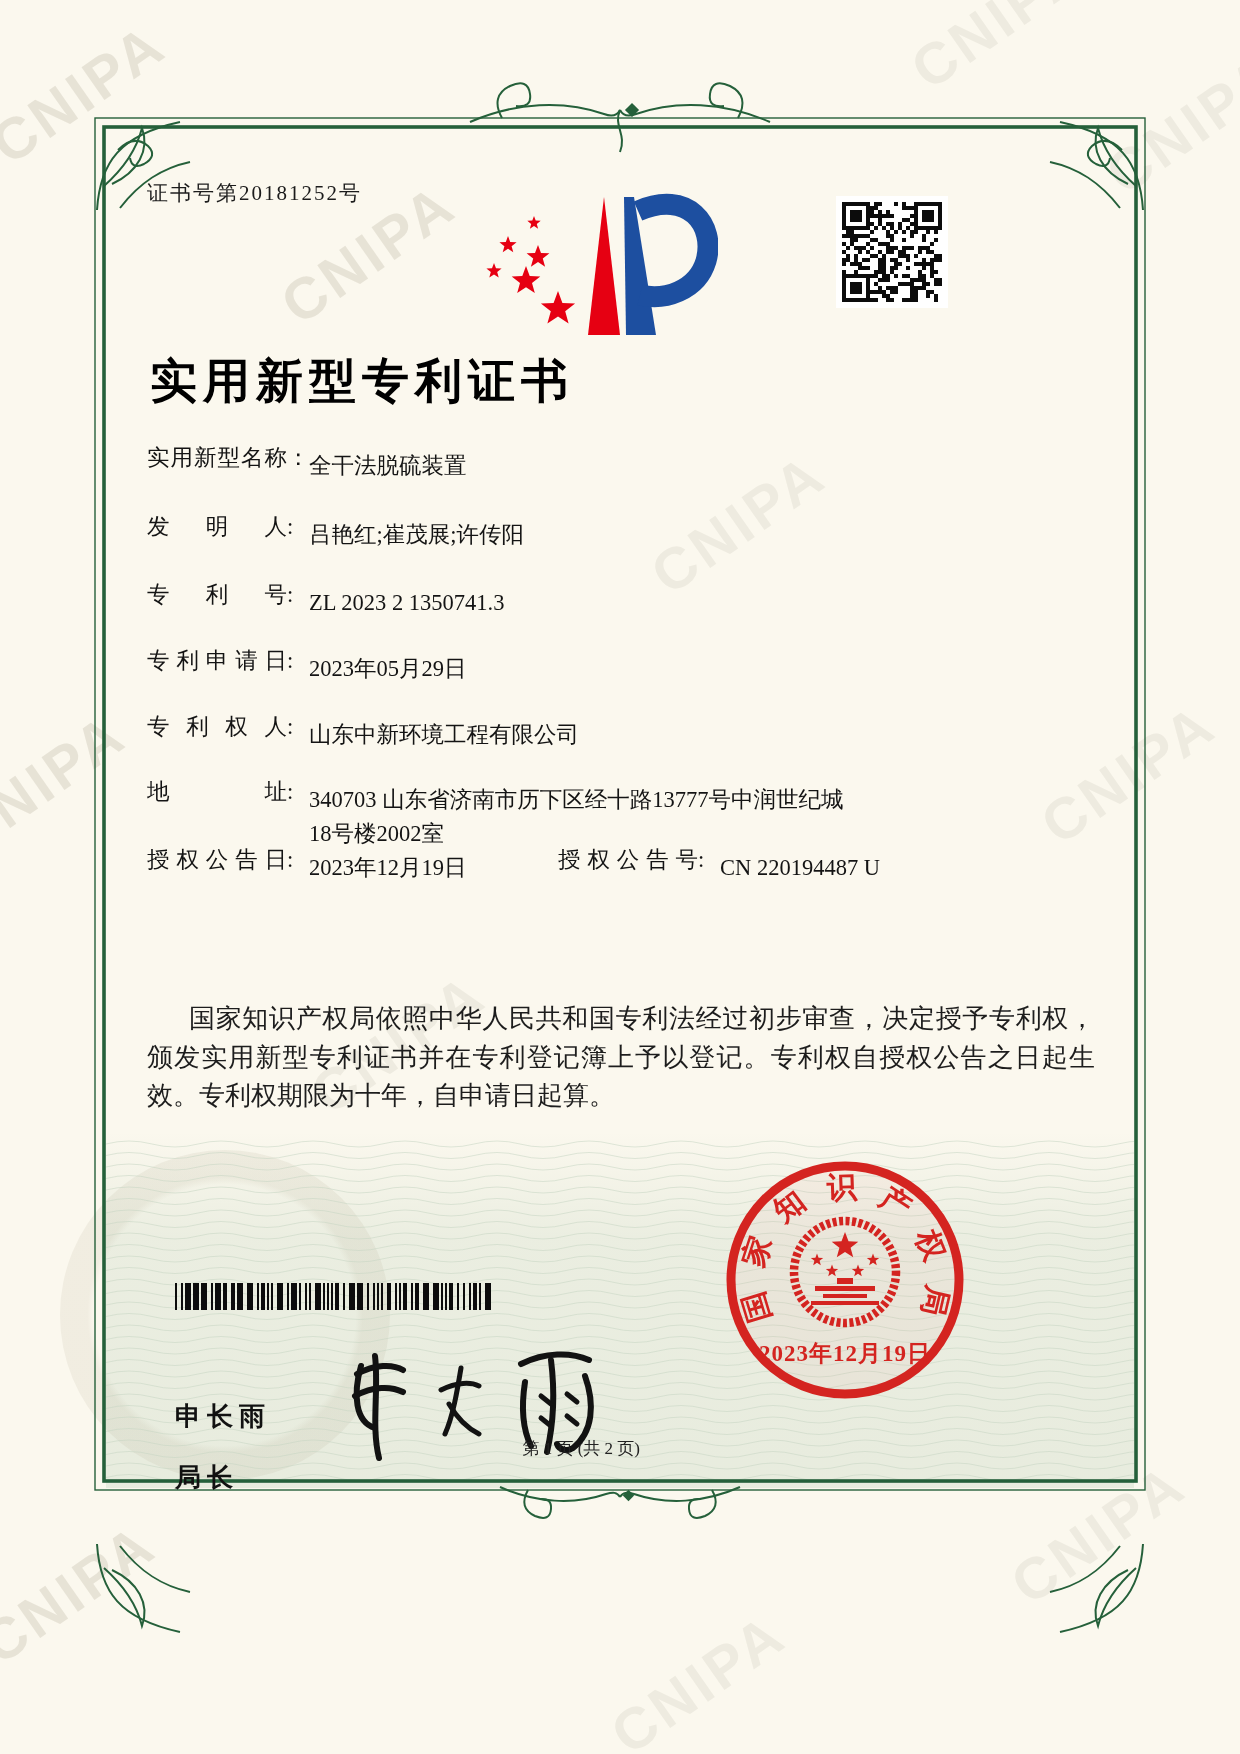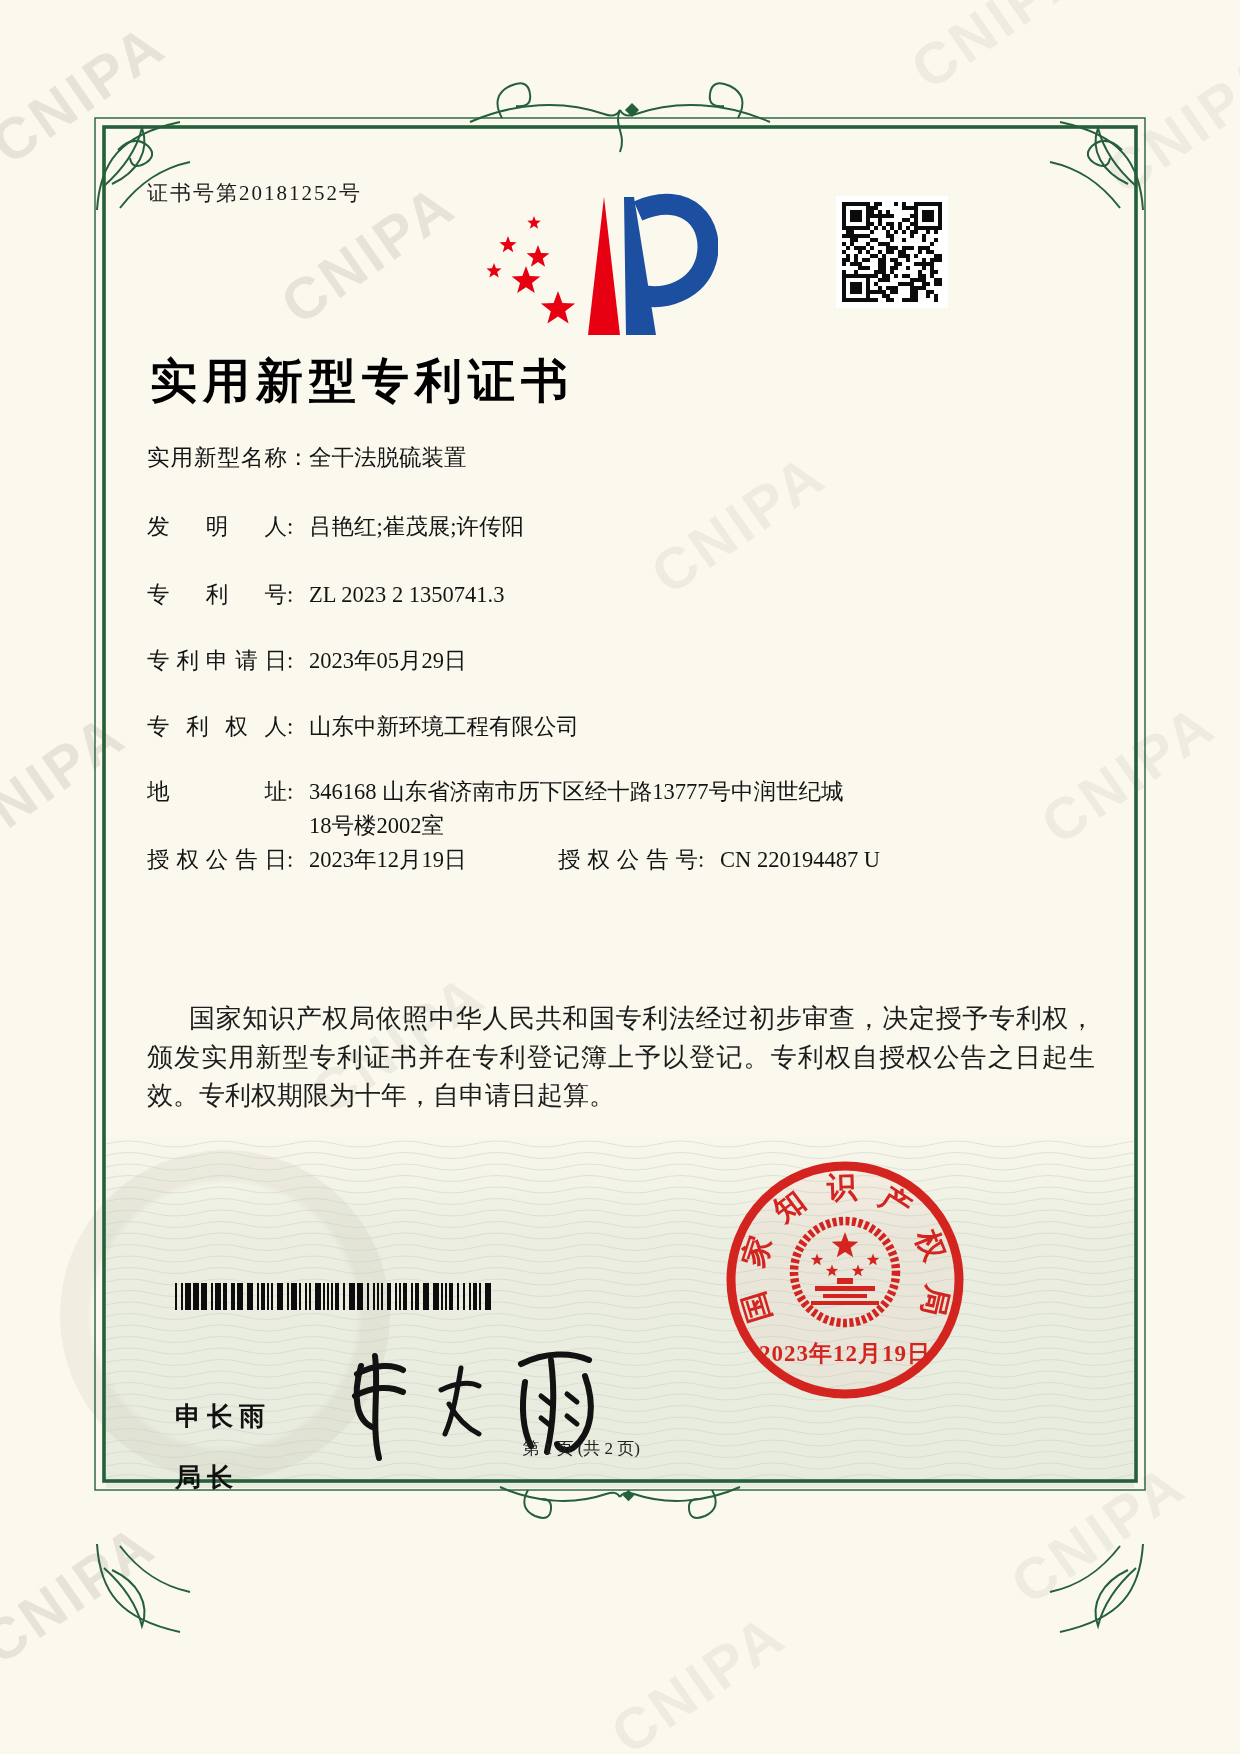--- a/index.html
+++ b/index.html
@@ -22,21 +22,21 @@
   #qr-box{top:196px;left:836px;width:112px;height:112px;background:#ffffff;}
   
   #title{
     top:350px;left:150px;width:766px;text-align:left;
     font-size:47px;font-weight:700;letter-spacing:6px;color:#000;
   }
   
   .frow{position:absolute;left:147px;font-size:22.5px;color:#141414;line-height:34px;white-space:nowrap;}
   .flabel{display:inline-flex;justify-content:space-between;width:140px;vertical-align:top;}
   .fcolon{display:inline-block;width:22px;vertical-align:top;}
-  .fval{display:inline-block;vertical-align:top;}
+  .fval{display:inline-block;vertical-align:top;margin-top:8px;}
   .fval .vline{display:block;}
   .fpair2{position:absolute;left:411px;top:0;}
   
   #paras{top:1000px;left:147px;width:948px;}
   #paras p{margin:0;font-size:26px;line-height:38.5px;text-align:justify;text-indent:42px;color:#1d1d1d;}
   
   #tint{top:1132px;left:106px;width:1028px;height:356px;
     background:linear-gradient(180deg,rgba(208,221,203,0) 0%,rgba(208,221,203,0.38) 30%,rgba(205,219,200,0.42) 100%);}
   #ghost{top:1150px;left:60px;width:330px;height:330px;border-radius:50%;
     background:radial-gradient(circle,transparent 56%,rgba(172,162,136,0.13) 59%,rgba(172,162,136,0.13) 76%,transparent 79%);}
@@ -527,21 +527,21 @@
         <span>专</span>
         <span>利</span>
         <span>权</span>
         <span>人</span>
       </span><span class="fcolon">:</span><span class="fval">山东中新环境工程有限公司</span>
   </div>
   <div class="frow" style="top:775px">
     <span class="flabel">
         <span>地</span>
         <span>址</span>
-      </span><span class="fcolon">:</span><span class="fval"><span class="vline">346168 山东省济南市历下区经十路13777号中润世纪城</span><span class="vline">18号楼2002室</span></span>
+      </span><span class="fcolon">:</span><span class="fval"><span class="vline">340703 山东省济南市历下区经十路13777号中润世纪城</span><span class="vline">18号楼2002室</span></span>
   </div>
   <div class="frow" style="top:843px">
     <span class="flabel">
         <span>授</span>
         <span>权</span>
         <span>公</span>
         <span>告</span>
         <span>日</span>
       </span><span class="fcolon">:</span><span class="fval">2023年12月19日</span>
     <span class="fpair2">

